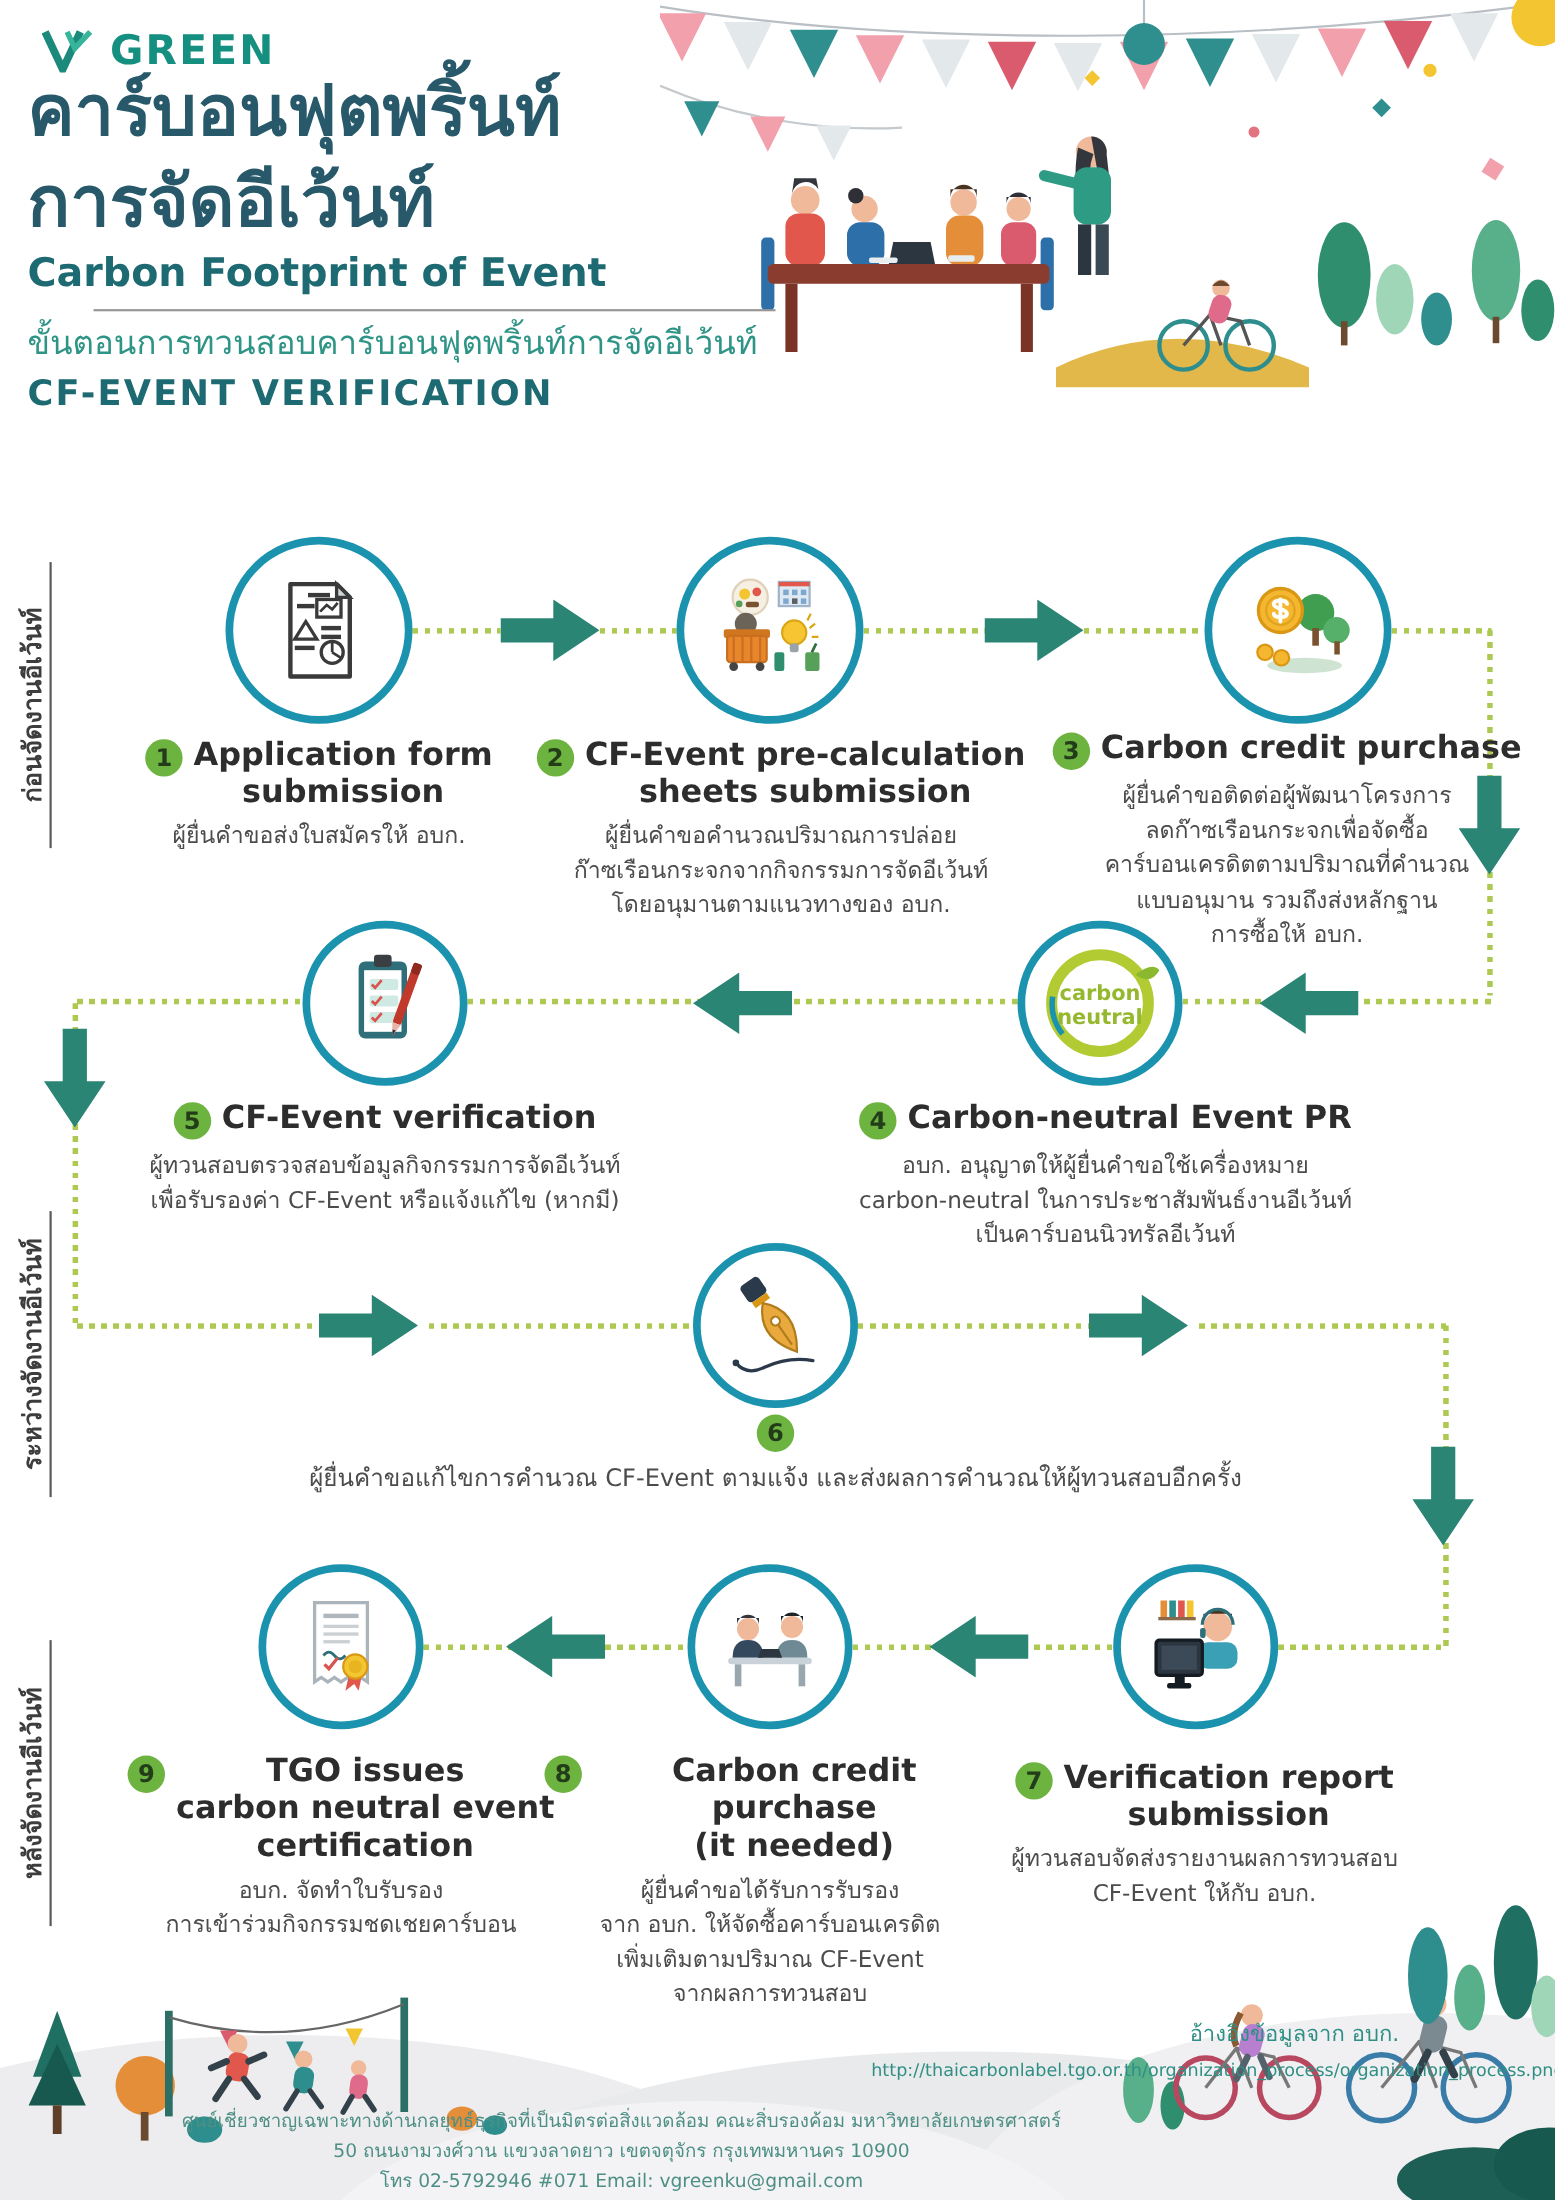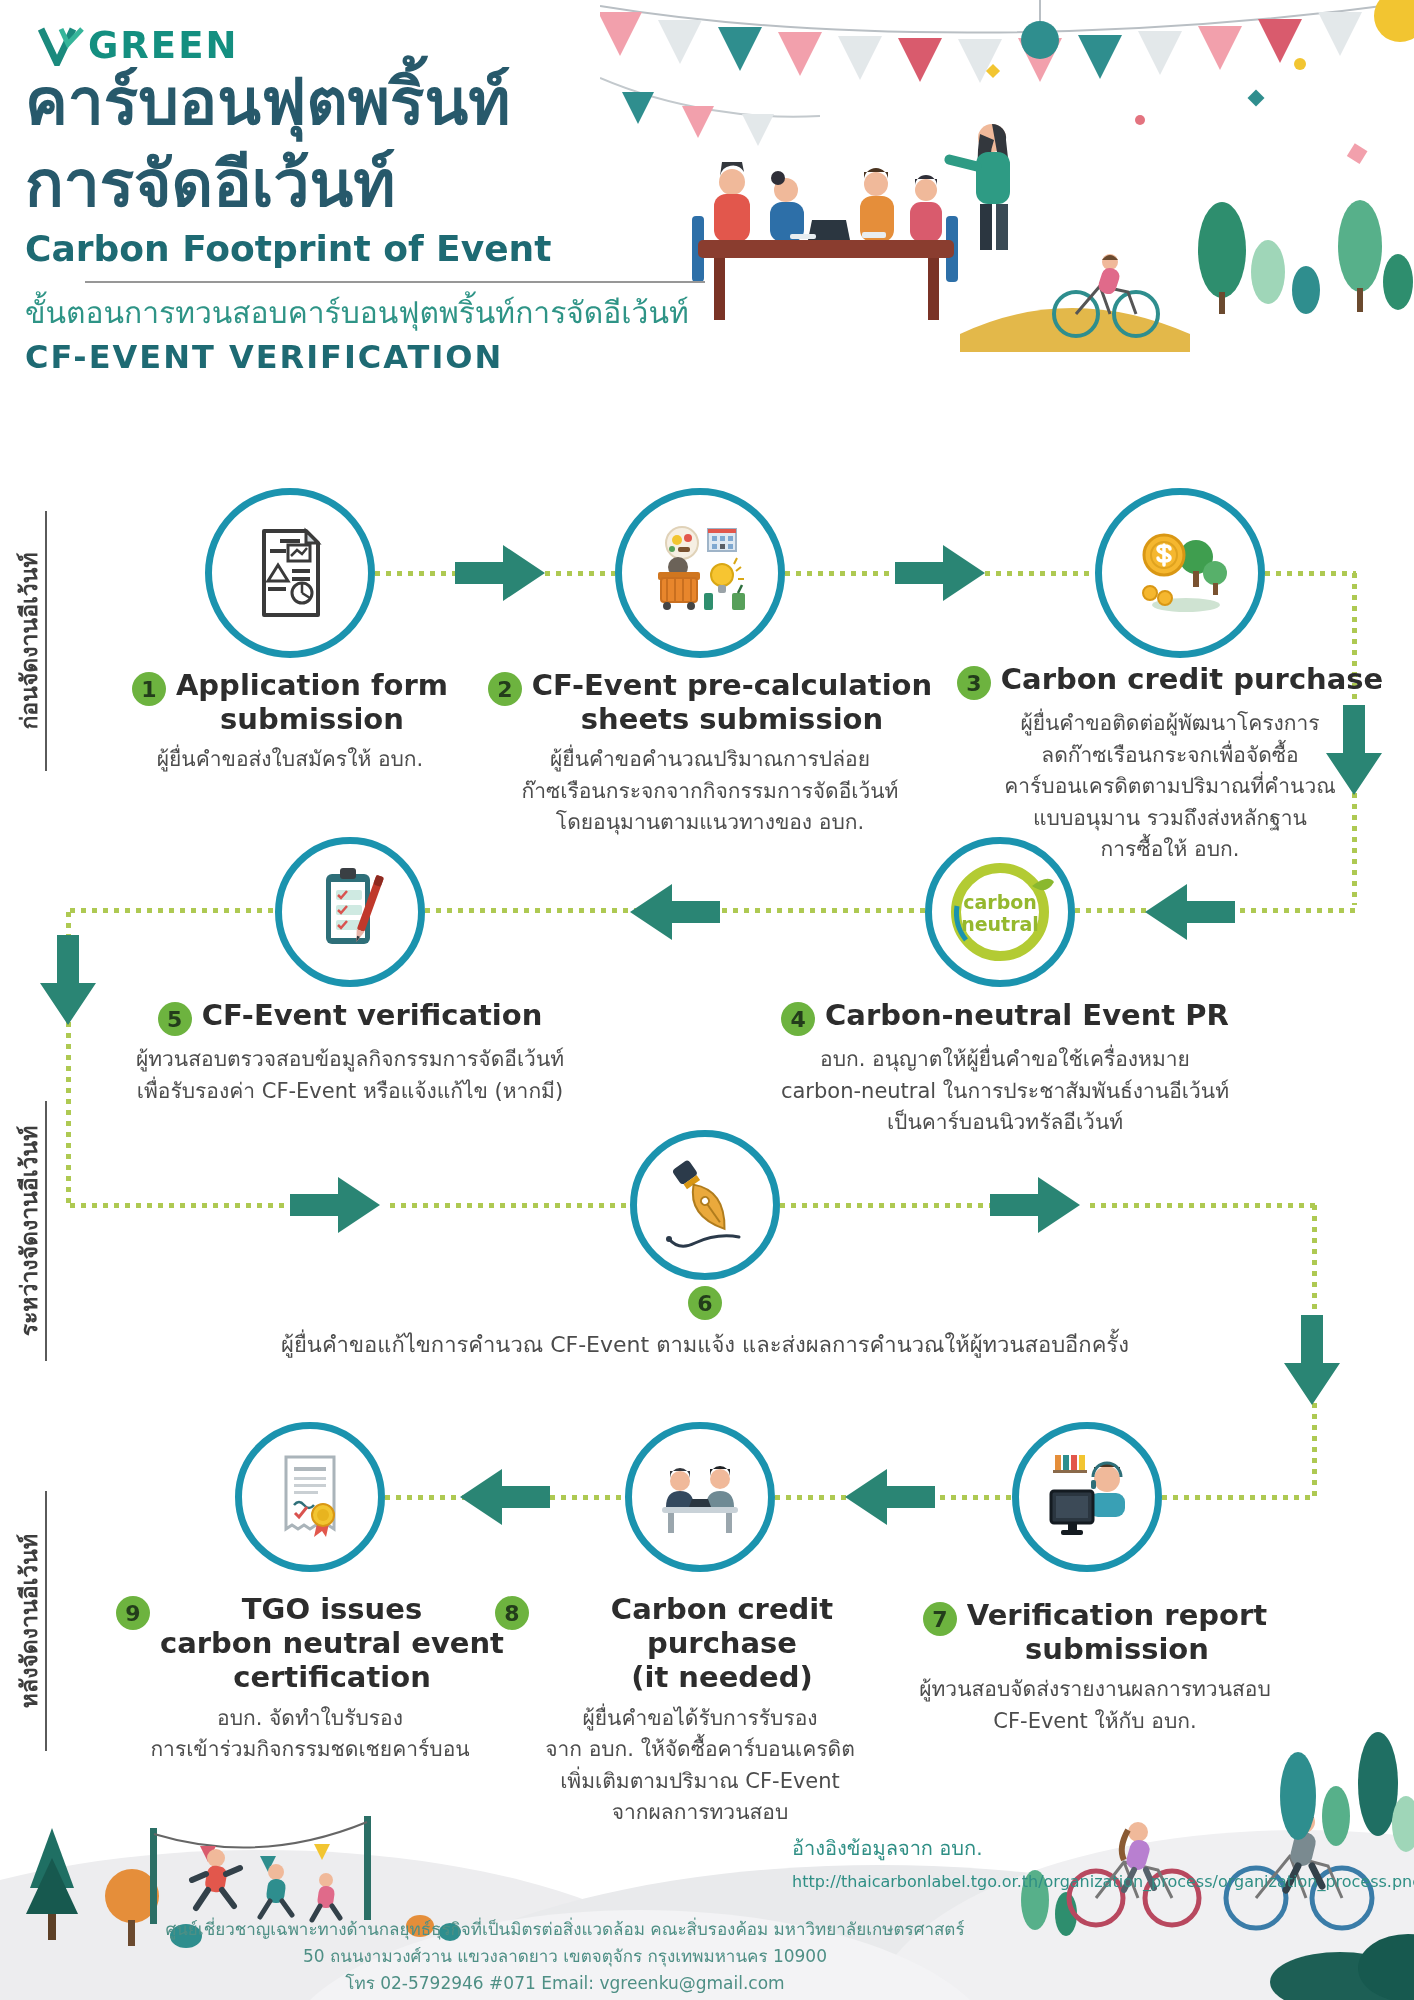--- a/index.html
+++ b/index.html
@@ -1,21 +1,21 @@
 <!DOCTYPE html>
 <html><head>
 <meta charset="utf-8">
 <style>
   html,body{margin:0;padding:0;background:#ffffff;}
   .canvas{position:relative;width:1414px;height:2000px;background:#ffffff;overflow:hidden;
           font-family:"DejaVu Sans","Liberation Sans",sans-serif;}
   svg{display:block;}
 
   
-  .logo{position:absolute;left:38px;top:24px;display:flex;align-items:center;gap:4px;z-index:3;justify-content:flex-end;}
+  .logo{position:absolute;left:38px;top:24px;display:flex;align-items:center;gap:16px;z-index:3;justify-content:flex-end;}
   .logo-text{font-size:37px;font-weight:700;color:#148f80;letter-spacing:2px;}
   .header{position:absolute;left:25px;top:62px;width:740px;text-align:left;z-index:3;}
   .title-th{font-size:64px;line-height:1.28;font-weight:700;color:#27596b;}
   .title-en{font-size:36px;font-weight:700;color:#1e6a73;margin-top:2px;}
   .divider{width:620px;border-top:2px solid #979797;margin:12px auto 10px auto;}
   .proc-th{font-size:30px;color:#2e9486;line-height:1.3;}
   .proc-en{font-size:32px;font-weight:600;color:#1e6a73;letter-spacing:2px;margin-top:6px;}
 
   
   .phase{position:absolute;width:260px;height:32px;display:flex;align-items:center;justify-content:center;
@@ -43,21 +43,21 @@
   .step{position:absolute;z-index:2;}
   .step-head{display:flex;justify-content:center;align-items:flex-start;gap:10px;}
   .num{flex:0 0 auto;width:34px;height:34px;margin-top:4px;border-radius:50%;background:#6db33f;
        color:#233d1b;font-size:22px;font-weight:700;display:flex;align-items:center;justify-content:center;}
   .title{font-size:29px;font-weight:700;color:#2d2d2d;white-space:pre-line;text-align:center;line-height:1.18;}
   .desc{font-size:21px;color:#4c4c4c;white-space:pre-line;text-align:center;line-height:1.5;margin-top:8px;}
   .step.wide .title{font-size:31px;}
   .step.wide .desc{font-size:22px;}
 
   
-  .src{position:absolute;left:792px;top:1832px;width:480px;text-align:left;z-index:3;}
+  .src{position:absolute;left:792px;top:1832px;width:480px;text-align:right;z-index:3;}
   .src-note{font-size:20px;color:#2f8f85;}
   .src-url{font-size:16px;color:#2f8f85;margin-top:8px;}
   .addr{position:absolute;left:160px;top:1916px;width:810px;text-align:center;z-index:3;
         font-size:17px;color:#4e8f85;line-height:1.6;}
 
   .decor{position:absolute;z-index:0;}
 </style>
 </head>
 <body>
 

